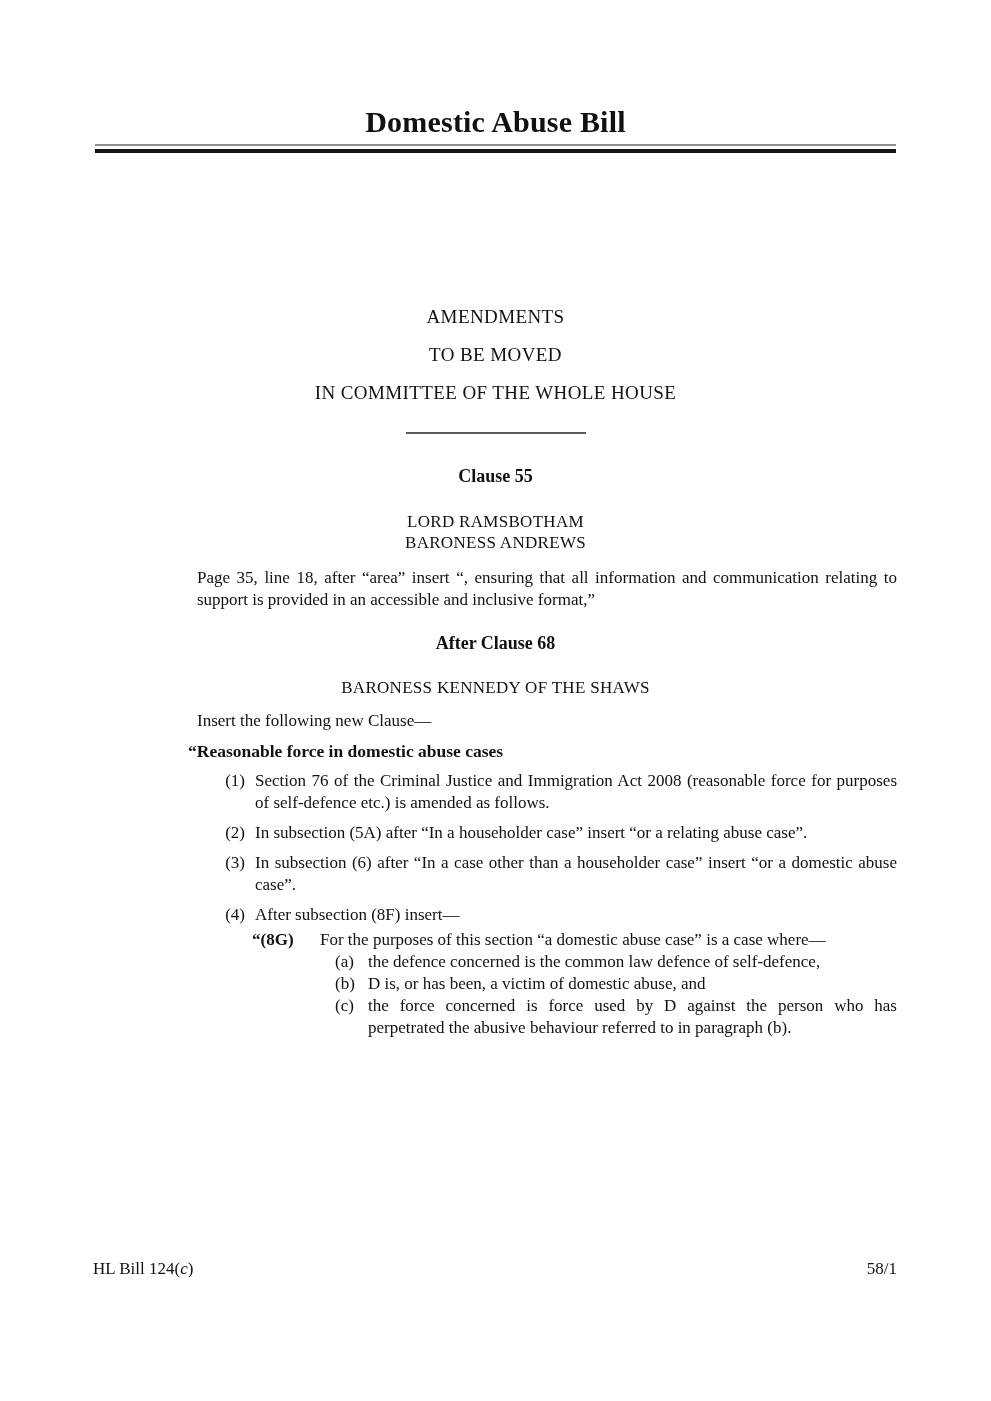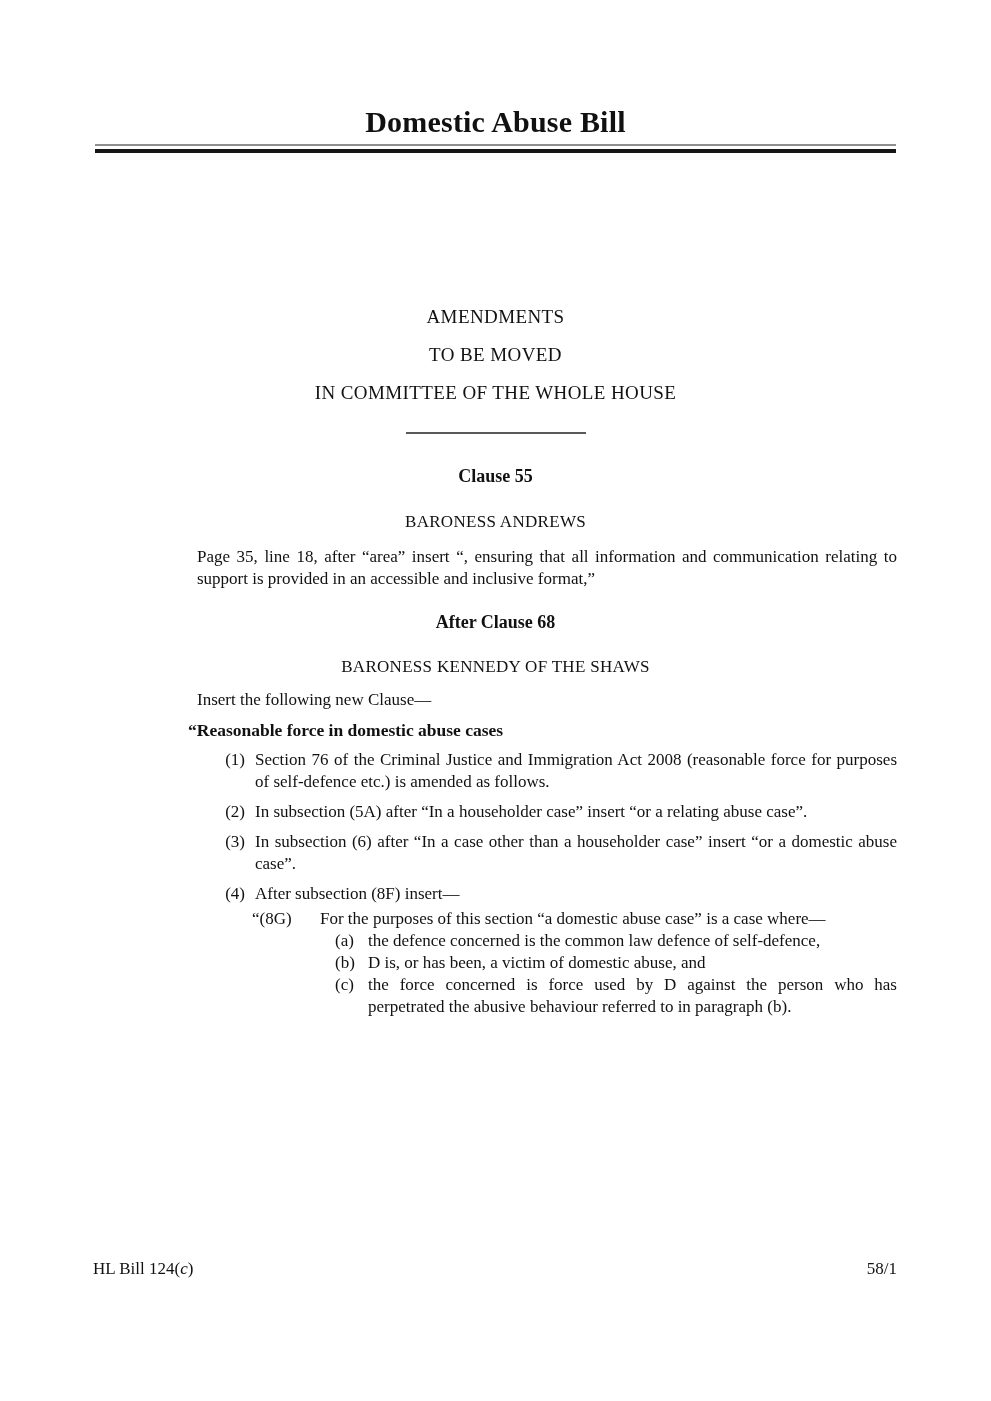--- a/index.html
+++ b/index.html
@@ -72,21 +72,21 @@
     font-size: 17.5px; font-weight: bold;
     line-height: 22px;
   }
 
   .row { display: flex; font-size: 17px; line-height: 22px; }
   .row.lvl1 { margin: 8px 94px 0 197px; }
   .row.lvl1 .num { flex: 0 0 48px; text-align: right; }
   .row.lvl1 .txt { margin-left: 10px; flex: 1; text-align: justify; }
 
   .row.lvl2 { margin: 3px 94px 0 252px; }
-  .row.lvl2 .lbl { flex: 0 0 58px; text-align: left; }
+  .row.lvl2 .lbl { flex: 0 0 58px; text-align: left; font-weight: bold; }
   .row.lvl2 .txt { margin-left: 10px; flex: 1; text-align: justify; }
 
   .row.lvl3 { margin: 0 94px 0 335px; }
   .row.lvl3 .lbl { flex: 0 0 23px; text-align: left; }
   .row.lvl3 .txt { margin-left: 10px; flex: 1; text-align: justify; }
 
   .footer {
     position: absolute;
     left: 93px; right: 94px; top: 1258px;
     display: flex; justify-content: space-between;
@@ -104,20 +104,21 @@
 
   <div class="hdr-line hdr-1">AMENDMENTS</div>
   <div class="hdr-line hdr-2">TO BE MOVED</div>
   <div class="hdr-line hdr-3">IN COMMITTEE OF THE WHOLE HOUSE</div>
 
   <div class="short-rule"></div>
 
   <div class="clause-heading">Clause 55</div>
 
   <div class="sponsor-block">
+    <div class="sponsor-name">LORD RAMSBOTHAM</div>
     <div class="sponsor-name">BARONESS ANDREWS</div>
   </div>
 
   <div class="amendment-instruction">Page 35, line 18, after “area” insert “, ensuring that all information and communication relating to support is provided in an accessible and inclusive format,”</div>
 
   <div class="clause-heading after-heading">After Clause 68</div>
 
   <div class="sponsor-block-2">
     <div class="sponsor-name">BARONESS KENNEDY OF THE SHAWS</div>
   </div>

